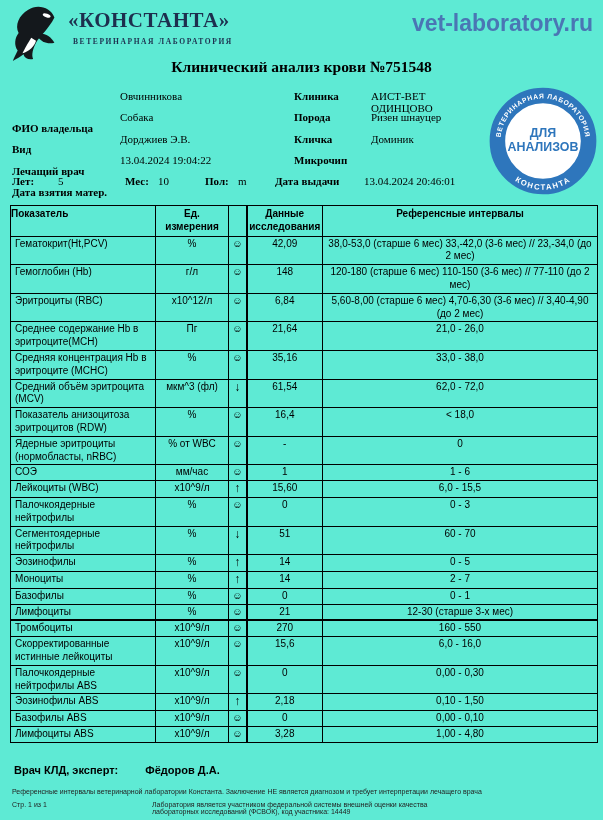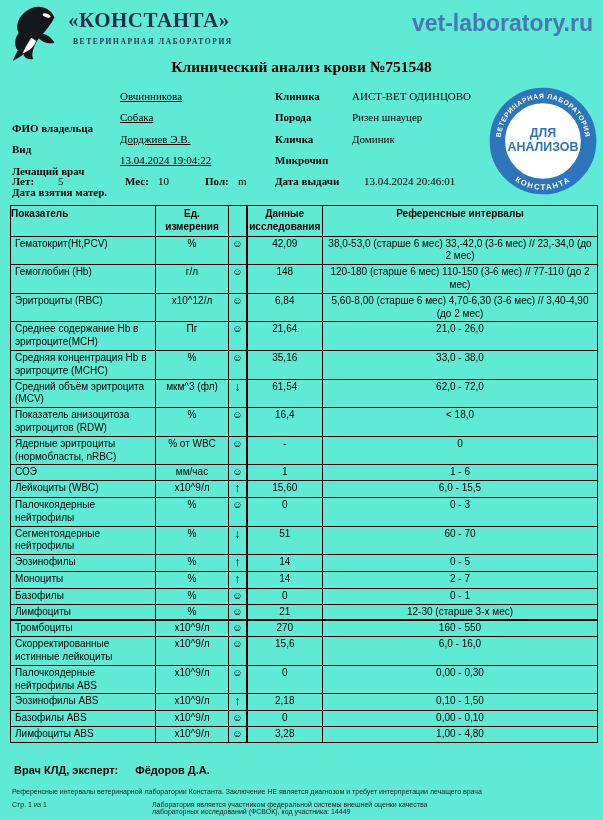--- a/index.html
+++ b/index.html
@@ -17,21 +17,21 @@
     position:absolute; right:10px; top:10px;
     font-family:"Liberation Sans", sans-serif; font-size:23px; font-weight:bold; color:#4a76b4;
   }
   .doc-title { position:absolute; top:58px; left:0; width:100%; text-align:center;
     font-size:15.5px; font-weight:bold; }
   
   .info { position:absolute; top:90px; left:12px; width:472px; font-size:11px; }
   .info-row { display:flex; height:21.3px; align-items:flex-start; }
   .lbl { font-weight:bold; }
   .l-lbl { width:108px;margin-top:32px; }
-  .l-val { width:155px;text-decoration:underline; }
+  .l-val { width:174px; }
   .r-lbl { width:77px; }
   .r-val { flex:1; }
   .age-left { width:263px; display:flex; }
   .age-l { width:46px; } .age-lv { width:67px; }
   .age-m { width:33px; } .age-mv { width:47px; }
   .age-p { width:33px; } .age-pv { flex:1; }
   
   .stamp { position:absolute; left:486px; top:84px; width:114px; height:114px; }
   
   table.results {
@@ -47,21 +47,21 @@
   table.results th { font-weight:bold; padding:2px 0; }
   table.results td.c-name { text-align:left; padding-left:4px; }
   table.results td.c-value, table.results th.h-data { border-left:2.5px solid #000; }
   table.results thead th { border-bottom:1.5px solid #000; }
   tr.section-break td { border-top:2px solid #000; }
   .flag-smile { font-size:10px; }
   .flag-up, .flag-down { font-weight:bold; font-size:12px; line-height:1; }
   
   .doctor { position:absolute; top:764px; left:14px;
     font-family:"Liberation Sans", sans-serif; font-size:11px; font-weight:bold; }
-  .doctor .doc-name { margin-left:14px; }
+  .doctor .doc-name { margin-left:24px; }
   .footer-disclaimer { position:absolute; top:788px; left:12px; right:8px;
     font-family:"Liberation Sans", sans-serif; font-size:7px; color:#222; }
   .footer-bottom { position:absolute; top:801px; left:12px; right:12px; display:flex;
     font-family:"Liberation Sans", sans-serif; font-size:7px; color:#222; }
   .page-num { width:140px; }
   .fsvok { width:340px; }
 </style>
 </head>
 <body>
 

